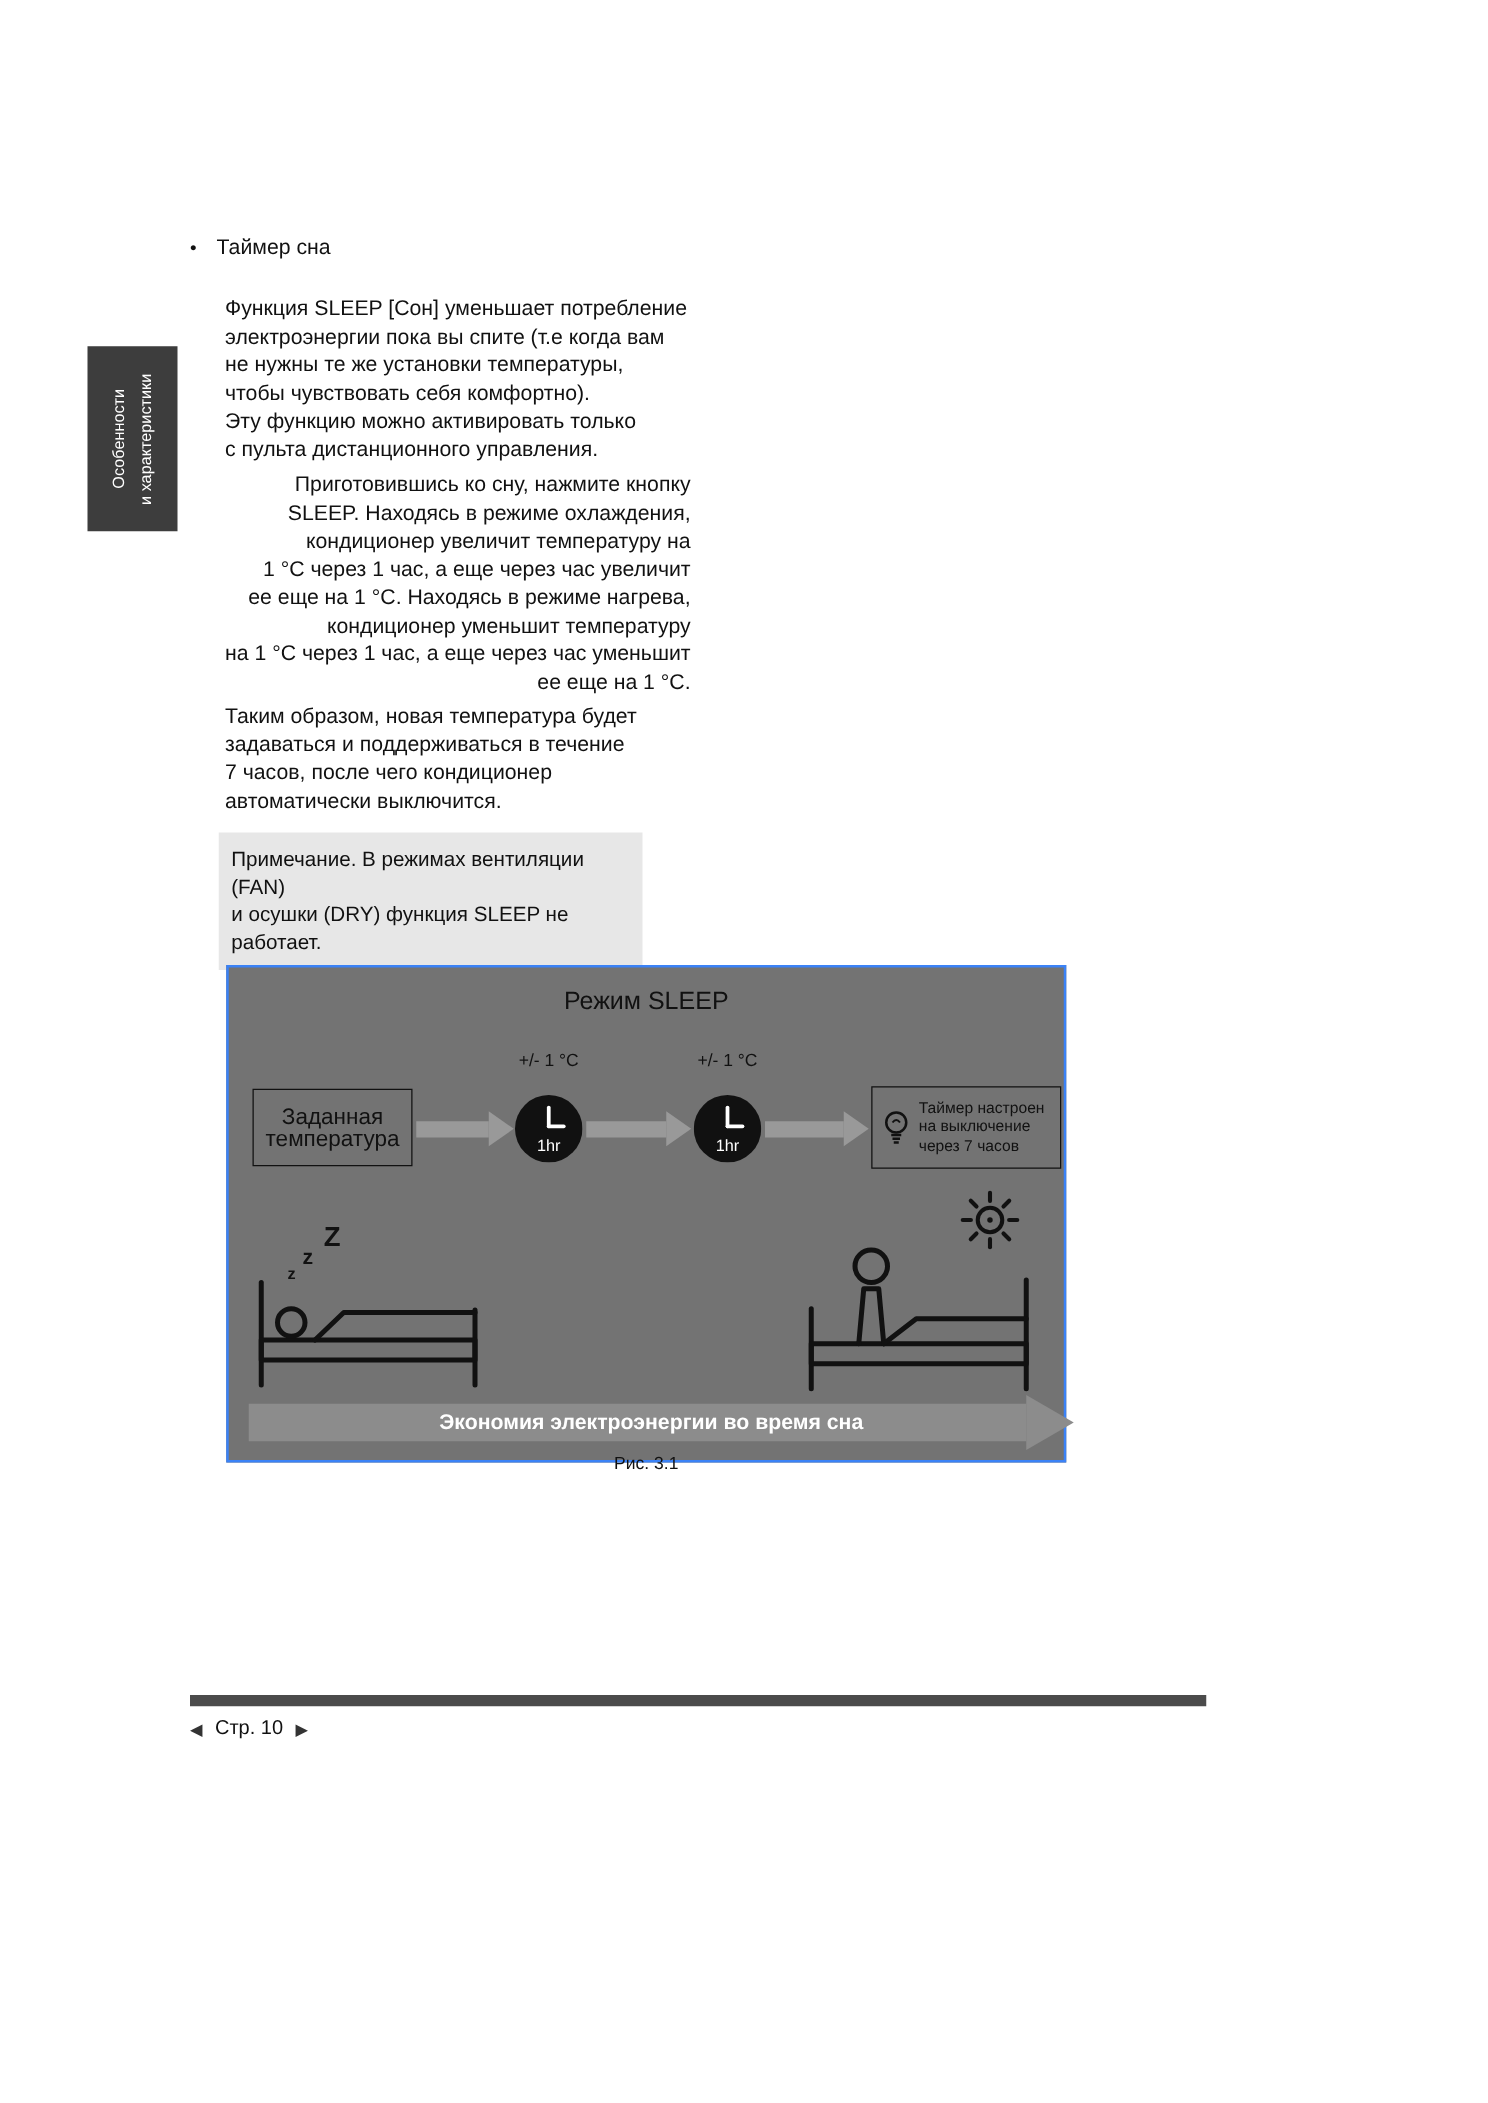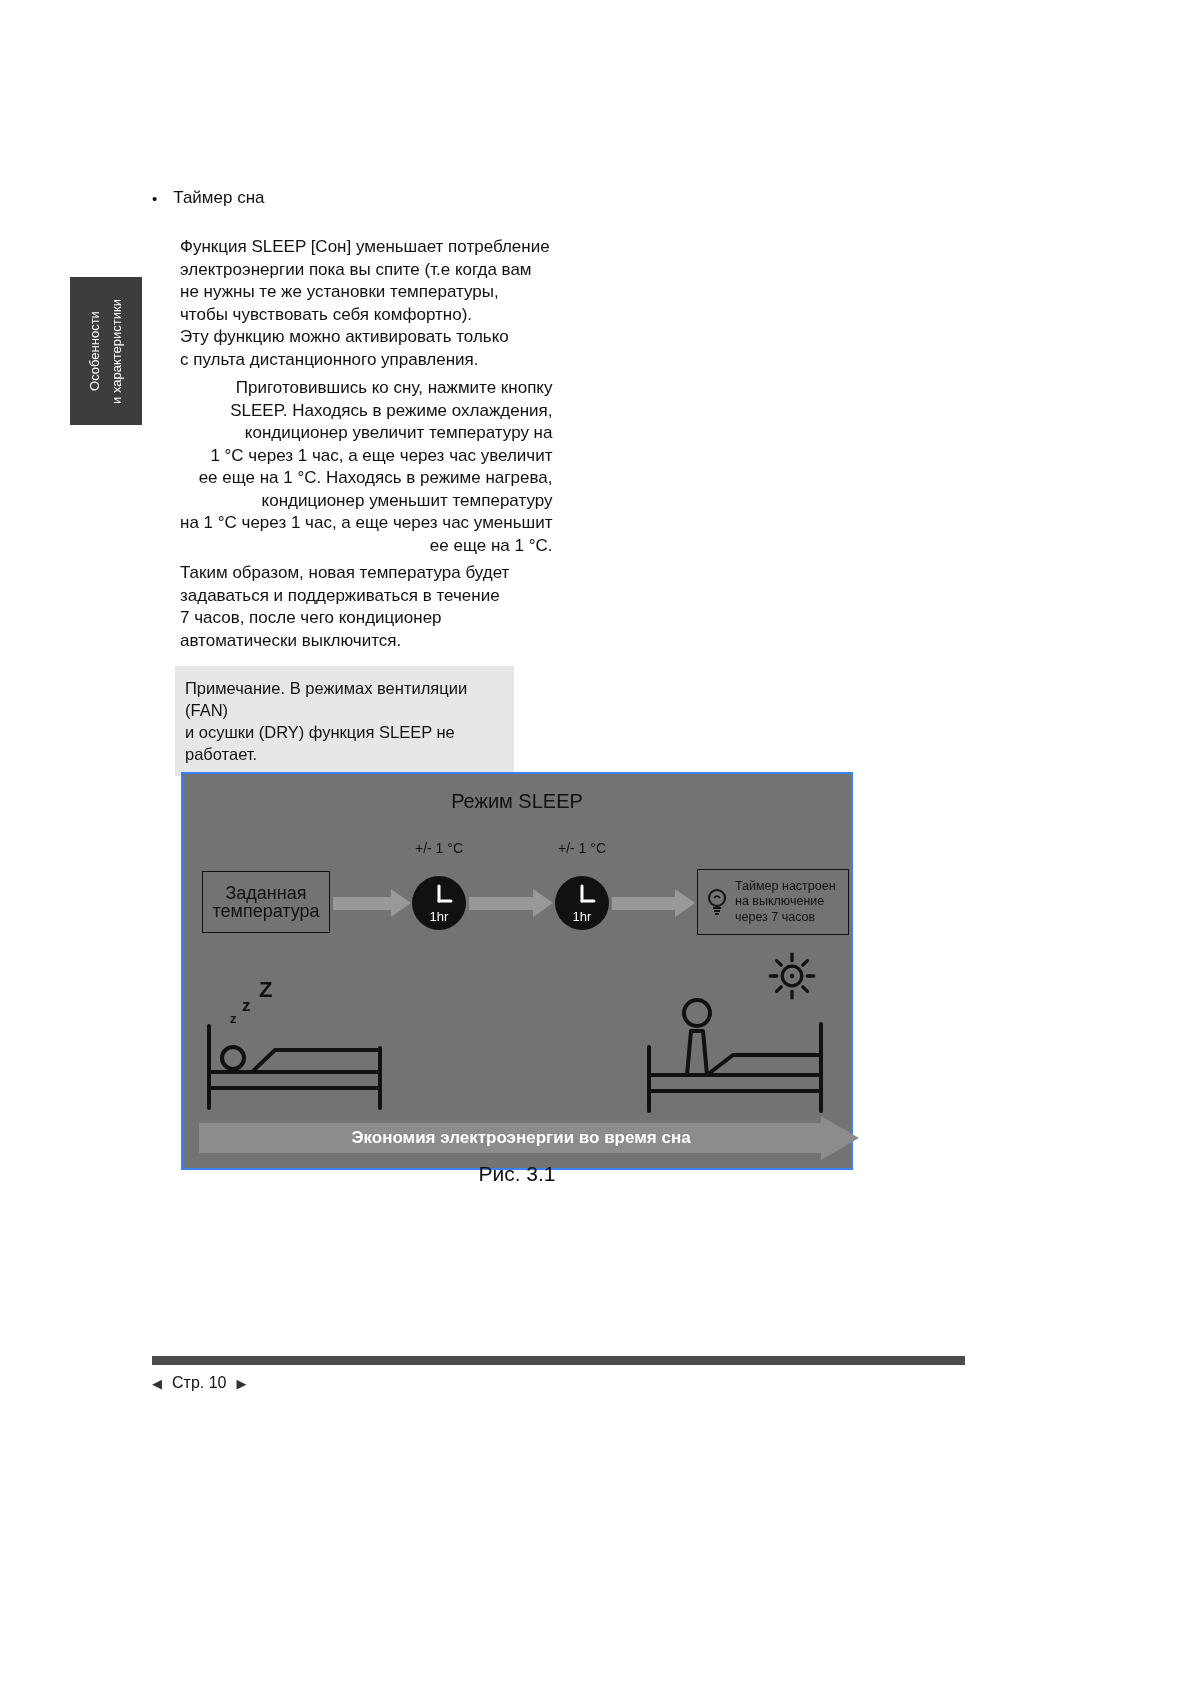--- a/index.html
+++ b/index.html
@@ -83,21 +83,21 @@
   .banner-shaft {
     width:600px; height:30px; background:#8c8c8c; display:flex; align-items:center; justify-content:center;padding-left:22px;
   }
   .banner-shaft span { color:#fff; font-weight:bold; font-size:17px; }
   .banner-head {
     width:0; height:0;
     border-top:22px solid transparent; border-bottom:22px solid transparent;
     border-left:38px solid #8c8c8c;
   }
 
-  .fig-caption { position:absolute; left:181px; top:1162px; width:672px; text-align:center; font-size:21px; }
+  .fig-caption { position:absolute; left:181px; top:1162px; width:672px; text-align:center; font-size:14px; }
 
   
   .footer-bar { position:absolute; left:152px; top:1356px; width:813px; height:9px; background:#4b4b4b; }
   .footer-nav { position:absolute; left:152px; top:1374px; display:flex; align-items:center; gap:10px; font-size:16px; }
   .tri { font-size:13px; color:#333; cursor:pointer; }
 </style>
 </head>
 <body>
 
 <div class="page">

